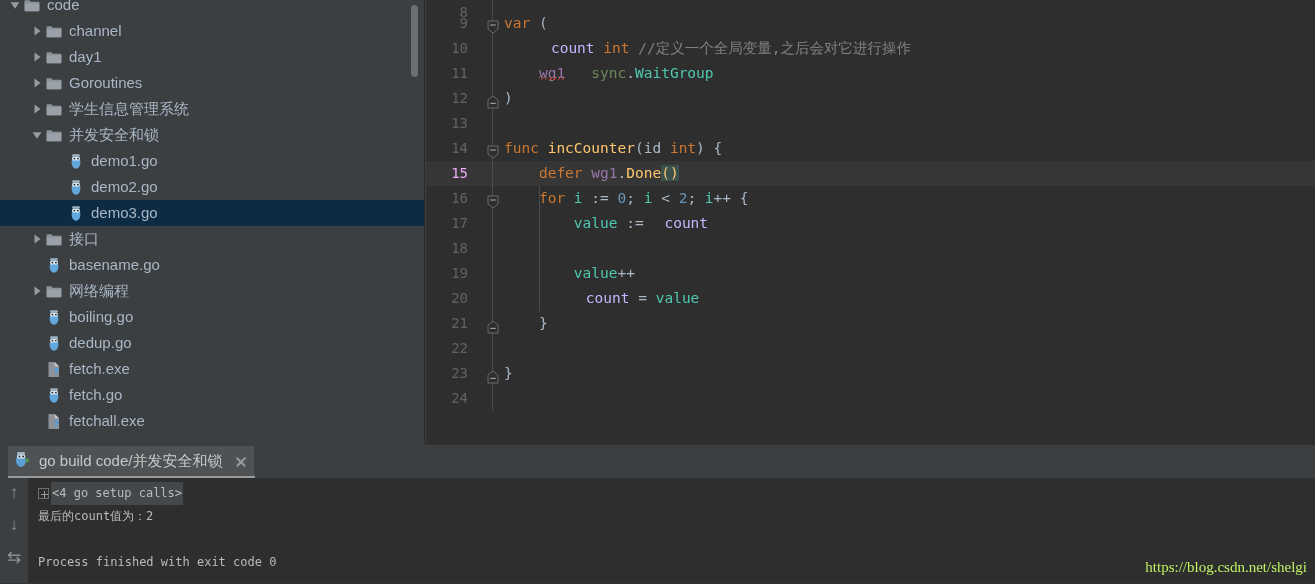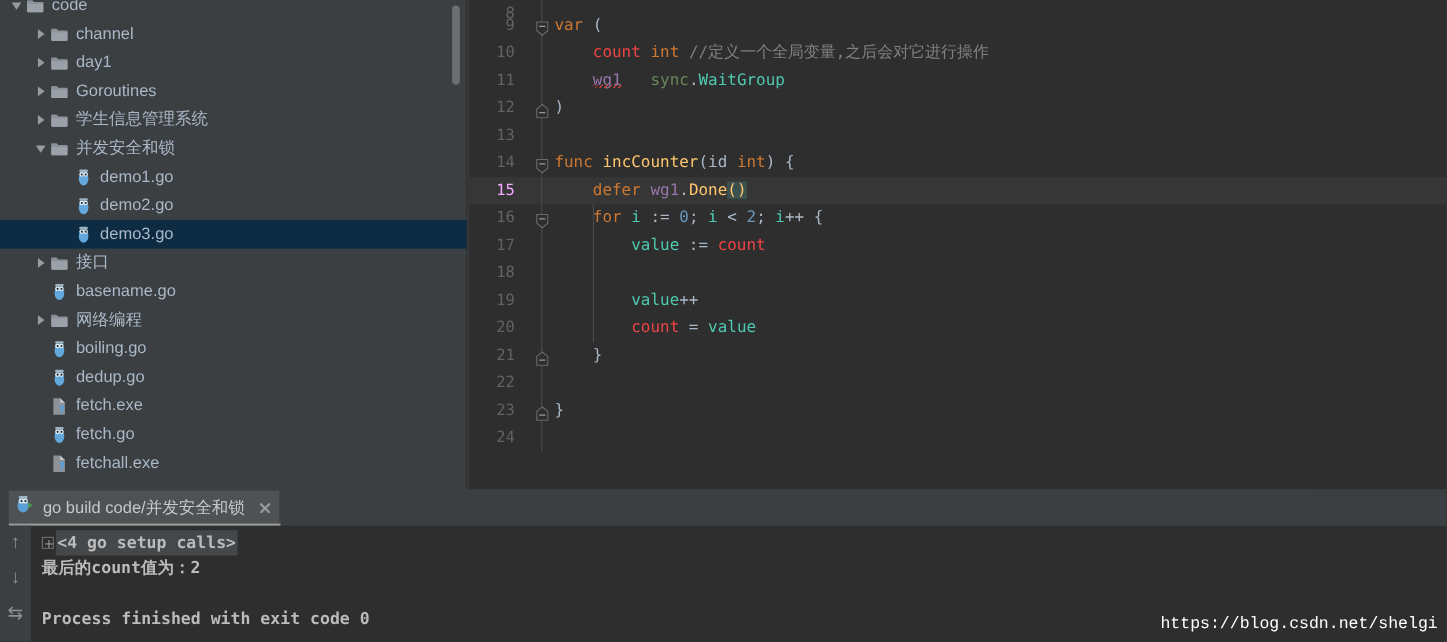--- a/index.html
+++ b/index.html
@@ -60,21 +60,21 @@
   .gutter-line { position:absolute; left:66px; top:0; width:1px; height:25px; background:#4b4b4b; }
   .fold { position:absolute; left:61px; top:6px; width:12px; height:13px; }
   .ctxt { position:absolute; left:78px; top:0; white-space:pre; }
   .indent-guide { position:absolute; left:113px; top:0; width:1px; height:25px; background:#4b4b4b; }
 
   
   .t-kw   { color:#cc7832; }
   .t-fn   { color:#ffc66d; }
   .t-id   { color:#a9b7c6; }
   .t-var  { color:#9876aa; }
-  .t-fld  { color:#ef4444; }
+  .t-fld  { color:#c4b5fd;margin-left:12px; }
   .t-num  { color:#6897bb; }
   .t-cmt  { color:#808080; }
   .t-pkg  { color:#6a8759; }
   .t-loc  { color:#4ec9b0; }
   .t-pun  { color:#a9b7c6; }
   .t-err  { color:#9876aa; position:relative; }
   .squig {
     position:absolute; left:0; right:0; bottom:1px; height:3px;
     background-image:repeating-linear-gradient(135deg,#bc3f3c 0 1px,transparent 1px 3px);
   }
@@ -108,34 +108,34 @@
 
   .console-wrap { position:absolute; left:0; top:33px; width:1315px; height:106px; background:#2e2e2e; }
   .console-tools {
     position:absolute; left:0; top:0; width:28px; height:106px; background:#3c3f41;
     display:flex; flex-direction:column; align-items:center; padding-top:4px; gap:10px;
   }
   .ctool { width:22px; height:22px; display:flex; align-items:center; justify-content:center; }
   .console-body { position:absolute; left:28px; top:0; right:0; height:106px; padding:4px 0 0 10px; }
   .cline {
     height:23px; line-height:23px;
-    font-family:"DejaVu Sans Mono", monospace; font-size:15px; color:#bbbbbb;
-    white-space:pre; display:flex; align-items:center;font-weight:bold;
+    font-family:"DejaVu Sans Mono", monospace; font-size:12px; color:#bbbbbb;
+    white-space:pre; display:flex; align-items:center;
   }
   .fold-box {
     display:inline-block; width:11px; height:11px; border:1px solid #6e6e6e;
     position:relative; margin-right:2px; flex:0 0 11px;
   }
   .fold-box:before { content:""; position:absolute; left:2px; top:4.5px; width:7px; height:1px; background:#9a9a9a; }
   .fold-box:after  { content:""; position:absolute; left:4.5px; top:2px; width:1px; height:7px; background:#9a9a9a; }
   .setup-hl { background:#44484a; padding:0 1px; }
 
   .watermark {
     position:absolute; right:8px; bottom:8px;
-    color:#ffffff; font-size:15px; font-family:Liberation Mono, monospace;
+    color:#bef264; font-size:15px; font-family:Liberation Serif, serif;
   }
   .bottom-edge { position:absolute; left:0; bottom:0; width:1315px; height:1px; background:#313335; }
 </style>
 </head>
 <body>
 
 <div class="app">
 
   <div class="top">
 

